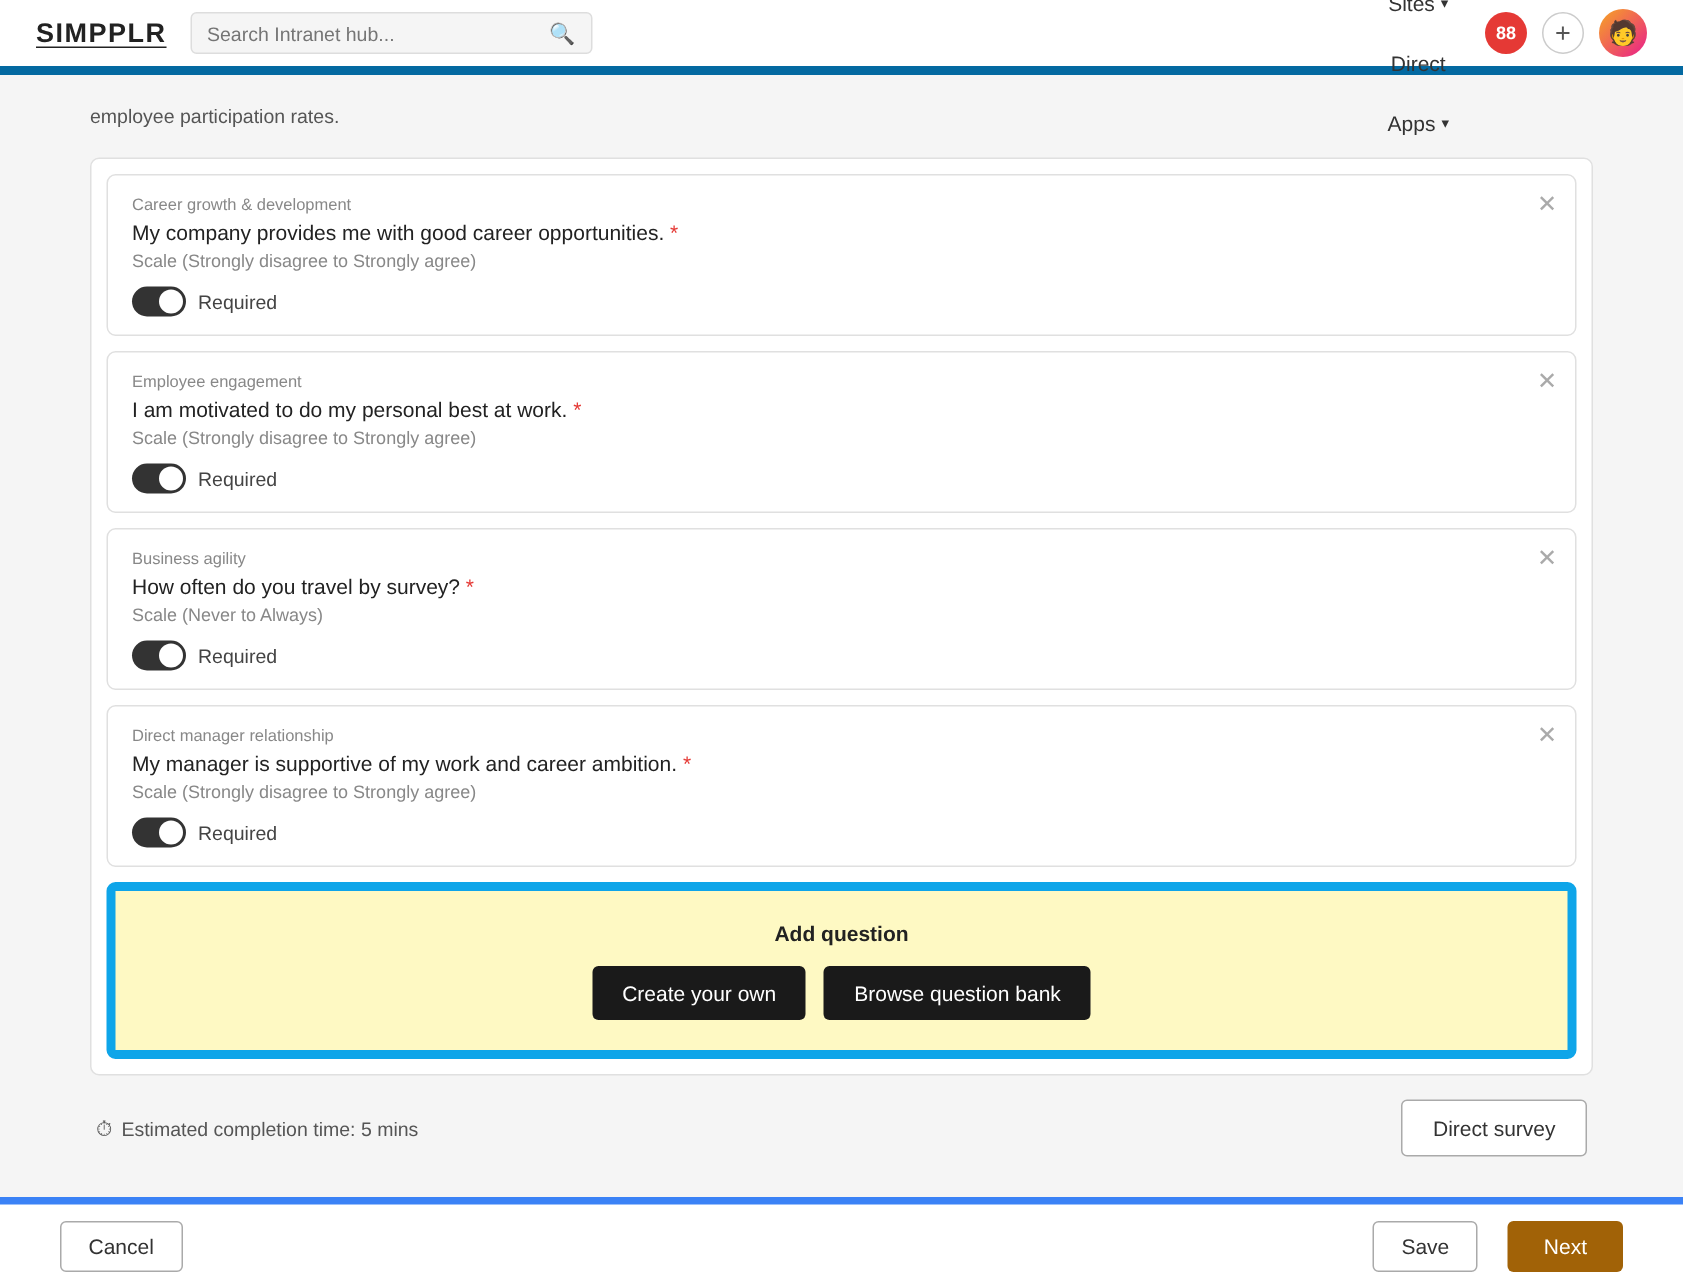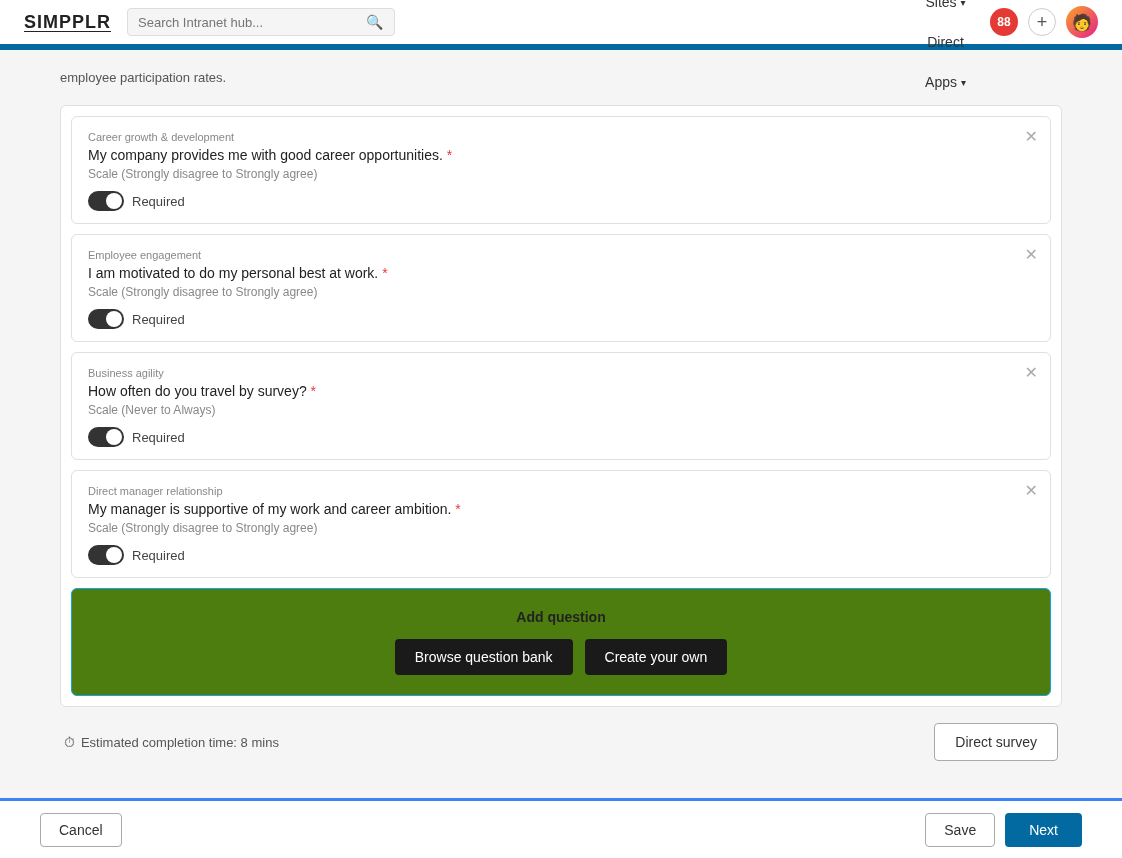--- a/index.html
+++ b/index.html
@@ -192,24 +192,24 @@
     }
     .toggle-track .toggle-thumb { left: 18px; }
 
     .toggle-label {
       font-size: 13px;
       color: #444;
     }
 
     
     .add-question-section {
-      border: 1px solid #0ea5e9;
+      border: 6px solid #0ea5e9;
       border-radius: 6px;
       padding: 20px;
-      background: #4d7c0f;
+      background: #fef9c3;
       text-align: center;
     }
 
     .add-question-title {
       font-size: 14px;
       font-weight: 600;
       color: #222;
       margin-bottom: 14px;
     }
 
@@ -257,50 +257,50 @@
       color: #333;
       cursor: pointer;
       font-weight: 500;
     }
 
     
     .footer {
       position: fixed;
       bottom: 0; left: 0; right: 0;
       background: #fff;
-      border-top: 3px solid #3b82f6;
+      border-top: 5px solid #3b82f6;
       height: 60px;
       display: flex;
       align-items: center;
       justify-content: space-between;
       padding: 0 40px;
       z-index: 100;
     }
 
     .btn-cancel {
       background: #fff;
       border: 1px solid #aaa;
       border-radius: 4px;
       padding: 8px 18px;
       font-size: 14px;
       cursor: pointer;
       color: #333;
     }
-    .footer-right { display: flex; gap: 10px; }
+    .footer-right { display: flex; gap: 20px; }
     .btn-save {
       background: #fff;
       border: 1px solid #aaa;
       border-radius: 4px;
       padding: 8px 18px;
       font-size: 14px;
       cursor: pointer;
       color: #333;
     }
     .btn-next {
-      background: #0369a1;
+      background: #a16207;
       color: #fff;
       border: none;
       border-radius: 4px;
       padding: 8px 24px;
       font-size: 14px;
       cursor: pointer;
       font-weight: 500;
     }
   </style>
 </head>
@@ -404,31 +404,31 @@
             <div class="toggle-thumb"></div>
           </div>
         </div>
         <span class="toggle-label">Required</span>
       </div>
     </div>
 
     <div class="add-question-section">
       <div class="add-question-title">Add question</div>
       <div class="add-question-buttons">
+        <button class="btn-dark">Create your own</button>
         <button class="btn-dark">Browse question bank</button>
-        <button class="btn-dark">Create your own</button>
       </div>
     </div>
 
   </div>
 
   <div class="bottom-info">
     <div class="completion-time">
       <span class="clock-icon">⏱</span>
-      <span>Estimated completion time: 8 mins</span>
+      <span>Estimated completion time: 5 mins</span>
     </div>
     <button class="preview-btn">Direct survey</button>
   </div>
 </div>
 
 <footer class="footer">
   <button class="btn-cancel">Cancel</button>
   <div class="footer-right">
     <button class="btn-save">Save</button>
     <button class="btn-next">Next</button>

